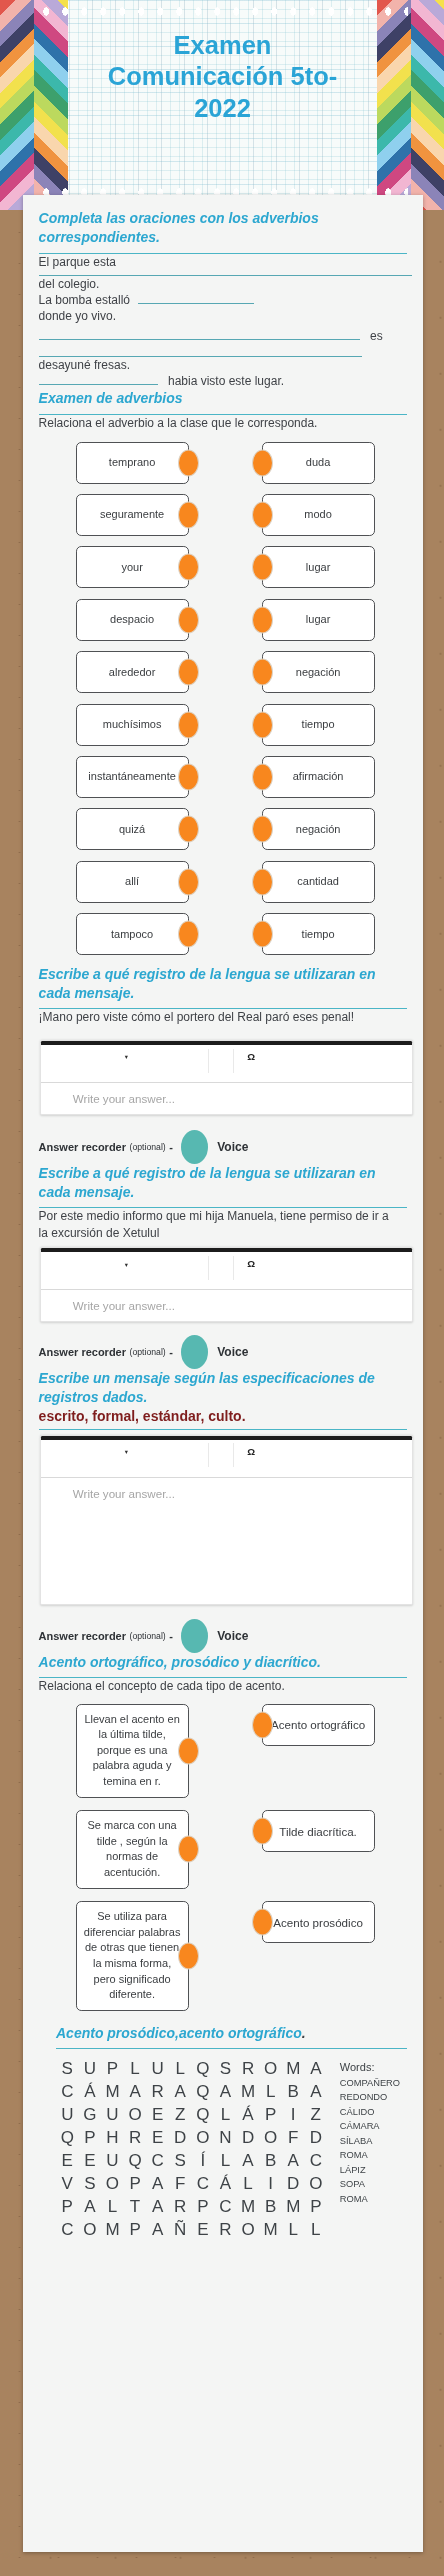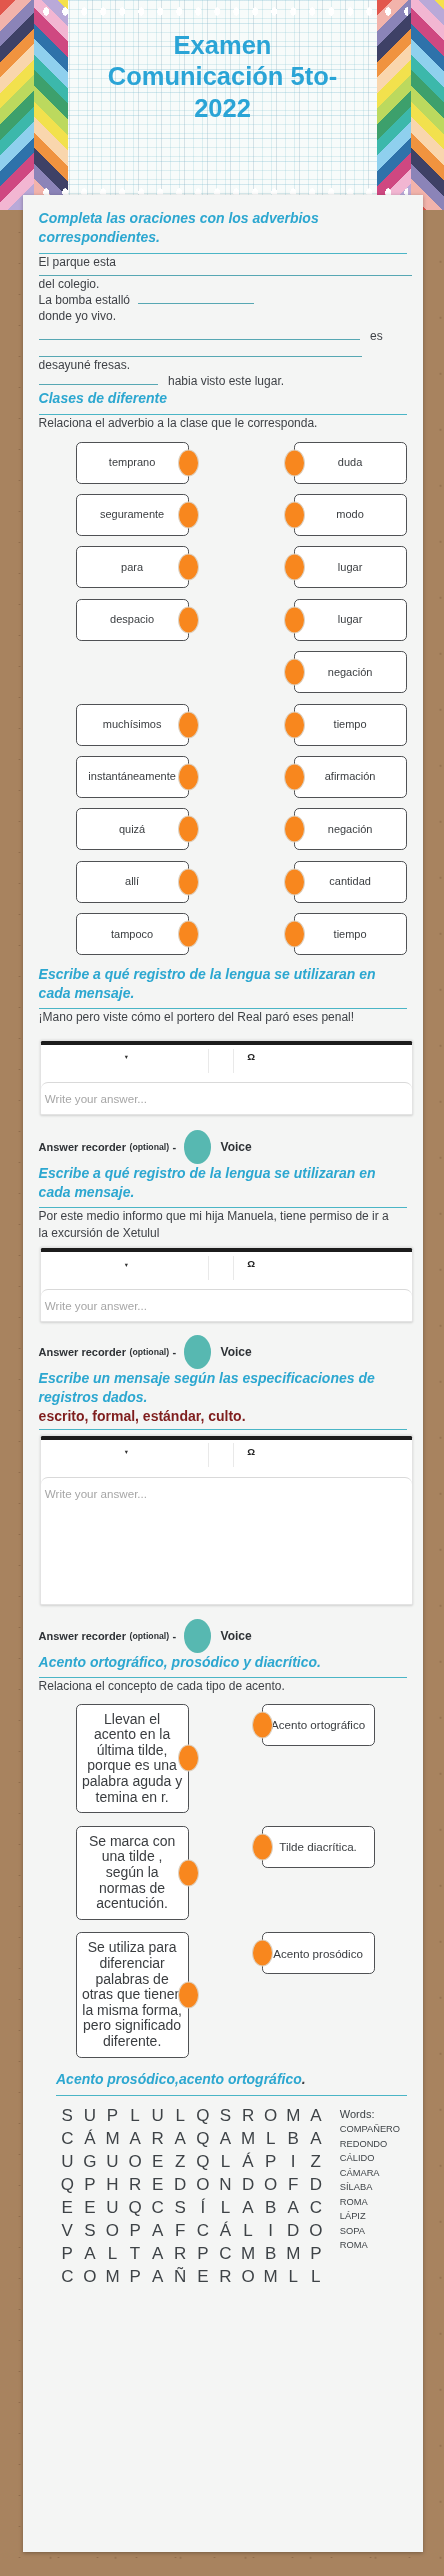--- a/index.html
+++ b/index.html
@@ -47,51 +47,51 @@
   
   .card{position:absolute;top:195px;left:22.6px;width:400px;height:2357px;
     background:#f4f5f4;box-shadow:0 1.2px 4px rgba(0,0,0,.3);
     padding:14px 16px 17.4px;box-sizing:border-box;z-index:5;}
   h2.sec{color:#2ca7d0;font-size:14px;font-weight:700;line-height:18.5px;margin:0;font-style:italic;}
   .rule{border:none;border-top:1.2px solid #4ab5c6;margin:7px 0 0;}
   p.sent{font-size:12px;color:#3f4247;line-height:16px;margin:0;}
   .blank-row{height:0;border-bottom:1.2px solid #57a7b3;}
   .blank-inline{display:inline-block;height:10.4px;border-bottom:1.2px solid #57a7b3;vertical-align:baseline;}
   
-  .m-row{display:flex;padding-left:37px;margin-bottom:10.4px;justify-content:space-between;}
+  .m-row{display:flex;padding-left:37px;margin-bottom:10.4px;}
   .m-gap{width:73px;}
   .m-box{position:relative;width:113px;min-height:42px;background:#fff;
     border:0.6px solid #4f5154;border-radius:5.2px;display:flex;align-items:center;
     justify-content:center;font-size:11px;color:#3a3d40;text-align:center;
     padding:4.6px 3.5px;box-sizing:border-box;line-height:15px;}
   .knob{position:absolute;top:50%;width:21px;height:27px;border-radius:50%;
     background:#f8871e;border:1.2px solid #ddd3c5;transform:translateY(-50%);box-sizing:border-box;}
   .knob.r{right:-11px;} .knob.l{left:-11px;}
   .c-row{display:flex;align-items:flex-start;padding-left:37px;margin-bottom:12.7px;}
-  .c-left{padding:7px 4.6px;font-size:14px;line-height:15.6px;}
+  .c-left{padding:7px 4.6px;font-size:11px;line-height:15.6px;}
   .c-right{height:41px;font-size:11.6px;}
   
   .editor{margin:15px 0 0 1.2px;width:373px;background:#fff;border:0.6px solid #e3e3e3;
     border-radius:1.7px;box-shadow:0 0.6px 2.3px rgba(0,0,0,.15);box-sizing:border-box;}
   .ed-bar{height:4px;background:#1c1c1c;border-radius:1.2px 1.2px 0 0;}
   .ed-tools{position:relative;height:37px;}
   .ed-dd{position:absolute;left:4.6px;top:4.6px;width:162px;height:15px;background:none;
     border:none;text-align:center;font-size:6.4px;color:#333;cursor:pointer;}
   .ed-sep{position:absolute;left:167px;top:3.5px;width:0.6px;height:24px;background:#e9e9e9;}
   .ed-sep.s2{left:192px;}
   .ed-omega{position:absolute;left:199px;top:3.5px;width:23px;height:16px;font-size:9.8px;
     font-weight:700;color:#222;background:none;border:none;cursor:pointer;
     font-family:"Liberation Sans",sans-serif;}
   .ed-input{border-top:0.6px solid #d9d9d9;min-height:32px;display:flex;align-items:center;
-    padding-left:4px;font-size:11.6px;color:#a6a6a6;box-sizing:border-box;border-radius:7px;}
+    padding-left:32px;font-size:11.6px;color:#a6a6a6;box-sizing:border-box;}
   .editor.tall .ed-input{min-height:127px;align-items:flex-start;padding-top:9.3px;}
   
   .recorder{display:flex;align-items:center;margin-top:15px;height:34px;color:#2e3236;}
   .rec-label{font-size:11px;font-weight:700;text-align:center;}
-  .rec-opt{font-size:8.7px;font-weight:700;margin-left:3.5px;}
+  .rec-opt{font-size:8.7px;font-weight:400;margin-left:3.5px;}
   .rec-dash{font-size:11px;font-weight:700;margin-left:3.5px;}
   .voice-btn{display:flex;align-items:center;margin-left:8px;cursor:pointer;}
   .voice-dot{width:27px;height:34px;background:#57b8b1;border-radius:50%;}
   .voice-label{font-size:12px;font-weight:700;margin-left:9.3px;color:#2e3236;}
   
   .sopa{padding-left:17.4px;}
   .sub-teal{color:#7f1d1d;font-size:14px;font-weight:700;line-height:18.5px;margin:1.2px 0 0;}
   .dark-dot{color:#3f4247;}
   .ws-wrap{display:flex;margin-top:8px;}
   .ws-row{height:23px;display:flex;}
@@ -133,21 +133,21 @@
     <p class="sent mt8">del colegio.</p>
     <p class="sent mt16"><span>La bomba estalló</span><span class="blank-inline" style="width:116px;margin-left:8px;"></span></p>
     <p class="sent">donde yo vivo.</p>
     <p class="sent" style="margin-top:3.5px;"><span class="blank-inline" style="width:321px;"></span><span style="margin-left:10.4px;">es</span></p>
     <div class="blank-row" style="margin-top:12px;width:323px;"></div>
     <p class="sent mt8">desayuné fresas.</p>
     <p class="sent mt14"><span class="blank-inline" style="width:119px;"></span><span style="margin-left:10.4px;">habia visto este lugar.</span></p>
   </section>
 
   <section>
-    <h2 class="sec mt62">Clases de diferente</h2>
+    <h2 class="sec mt62">Examen de adverbios</h2>
     <hr class="rule">
     <p class="sent mt14">Relaciona el adverbio a la clase que le corresponda.</p>
     <div id="match-list" class="mt18">
         <div class="m-row">
           <div class="m-box">
             <span>temprano</span>
             <span class="knob r"></span>
           </div>
           <div class="m-gap"></div>
           <div class="m-box">
@@ -161,41 +161,45 @@
             <span class="knob r"></span>
           </div>
           <div class="m-gap"></div>
           <div class="m-box">
             <span class="knob l"></span>
             <span>modo</span>
           </div>
         </div>
         <div class="m-row">
           <div class="m-box">
-            <span>para</span>
+            <span>your</span>
             <span class="knob r"></span>
           </div>
           <div class="m-gap"></div>
           <div class="m-box">
             <span class="knob l"></span>
             <span>lugar</span>
           </div>
         </div>
         <div class="m-row">
           <div class="m-box">
             <span>despacio</span>
             <span class="knob r"></span>
           </div>
           <div class="m-gap"></div>
           <div class="m-box">
             <span class="knob l"></span>
             <span>lugar</span>
           </div>
         </div>
         <div class="m-row">
+          <div class="m-box">
+            <span>alrededor</span>
+            <span class="knob r"></span>
+          </div>
           <div class="m-gap"></div>
           <div class="m-box">
             <span class="knob l"></span>
             <span>negación</span>
           </div>
         </div>
         <div class="m-row">
           <div class="m-box">
             <span>muchísimos</span>
             <span class="knob r"></span>

